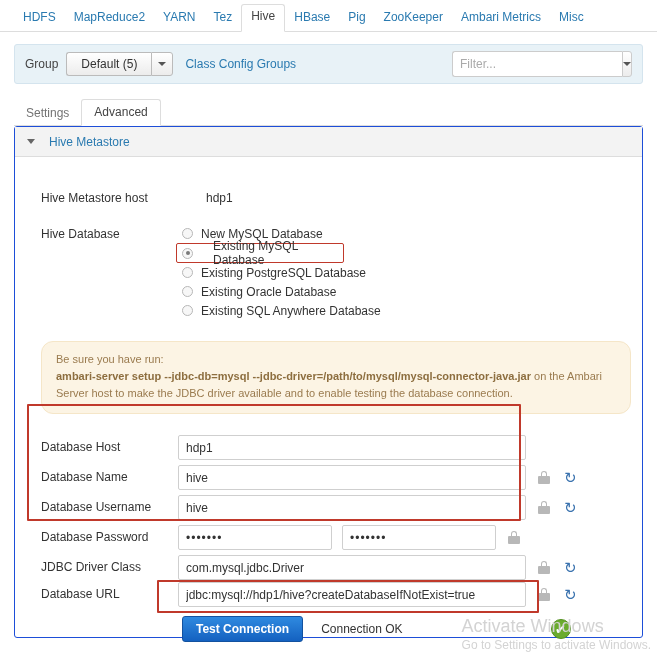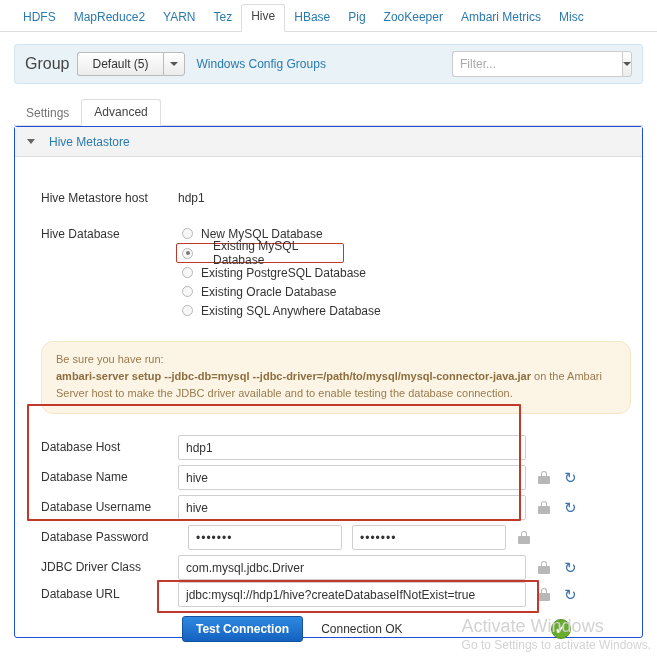--- a/index.html
+++ b/index.html
@@ -43,21 +43,21 @@
   
   .group-bar {
     position: absolute; left: 14px; top: 44px;
     width: 629px; height: 40px;
     background: #e8f2f7;
     border: 1px solid #d4e4ee;
     border-radius: 3px;
     display: flex; align-items: center;
     padding: 0 10px;
   }
-  .group-label { font-size: 16px; color: #444; margin-right: 8px; }
+  .group-label { font-size: 12px; color: #444; margin-right: 8px; }
   .group-select {
     display: flex; align-items: stretch; height: 24px;
     margin-right: 12px;
   }
   .group-select .gs-value {
     background: linear-gradient(#ffffff, #ececec);
     border: 1px solid #bbbbbb;
     border-right: none;
     border-radius: 3px 0 0 3px;
     padding: 0 14px; display: flex; align-items: center;
@@ -260,21 +260,21 @@
   </div>
 
   <div class="group-bar">
     <span class="group-label">Group</span>
     <div class="group-select">
       <div class="gs-value">Default (5)</div>
       <div class="gs-caret">
         <span class="caret-down"></span>
       </div>
     </div>
-    <span class="manage-link">Windows Config Groups</span>
+    <span class="manage-link">Class Config Groups</span>
     <div class="filter-wrap">
       <input class="filter-input" type="text" placeholder="Filter..." style="">
       <div class="filter-caret">
         <span class="caret-down"></span>
       </div>
     </div>
   </div>
 
   <div class="sub-tabs">
     <div class="sub-tab">Settings</div>
@@ -282,21 +282,21 @@
   </div>
 
   <div class="panel">
     <div class="panel-head">
       <span class="tri-down"></span>
       <span class="panel-title">Hive Metastore</span>
     </div>
 
     <div class="panel-body">
 
-      <div class="row" style="margin-top:29px;">
+      <div class="row" style="margin-top:29px;gap:28px;">
         <div class="row-label">Hive Metastore host</div>
         <div class="row-field">
           <span class="static-val">hdp1</span>
         </div>
       </div>
 
       <div class="row" style="margin-top:17px;">
         <div class="row-label">Hive Database</div>
         <div class="row-field">
           <div class="radio-group">
@@ -353,21 +353,21 @@
         <div class="row-field">
           <input class="txt" type="text" value="hive" style="">
           <span class="icon-lock">
               <span class="shackle"></span>
               <span class="body"></span>
             </span>
           <span class="icon-revert">↻</span>
         </div>
       </div>
 
-      <div class="row" style="margin-top:5px;gap:10px;">
+      <div class="row" style="margin-top:5px;">
         <div class="row-label">Database Password</div>
         <div class="row-field">
           <input class="txt pw" type="text" value="•••••••" style="">
           <input class="txt pw pw2" type="text" value="•••••••" style="">
           <span class="icon-lock">
               <span class="shackle"></span>
               <span class="body"></span>
             </span>
         </div>
       </div>

